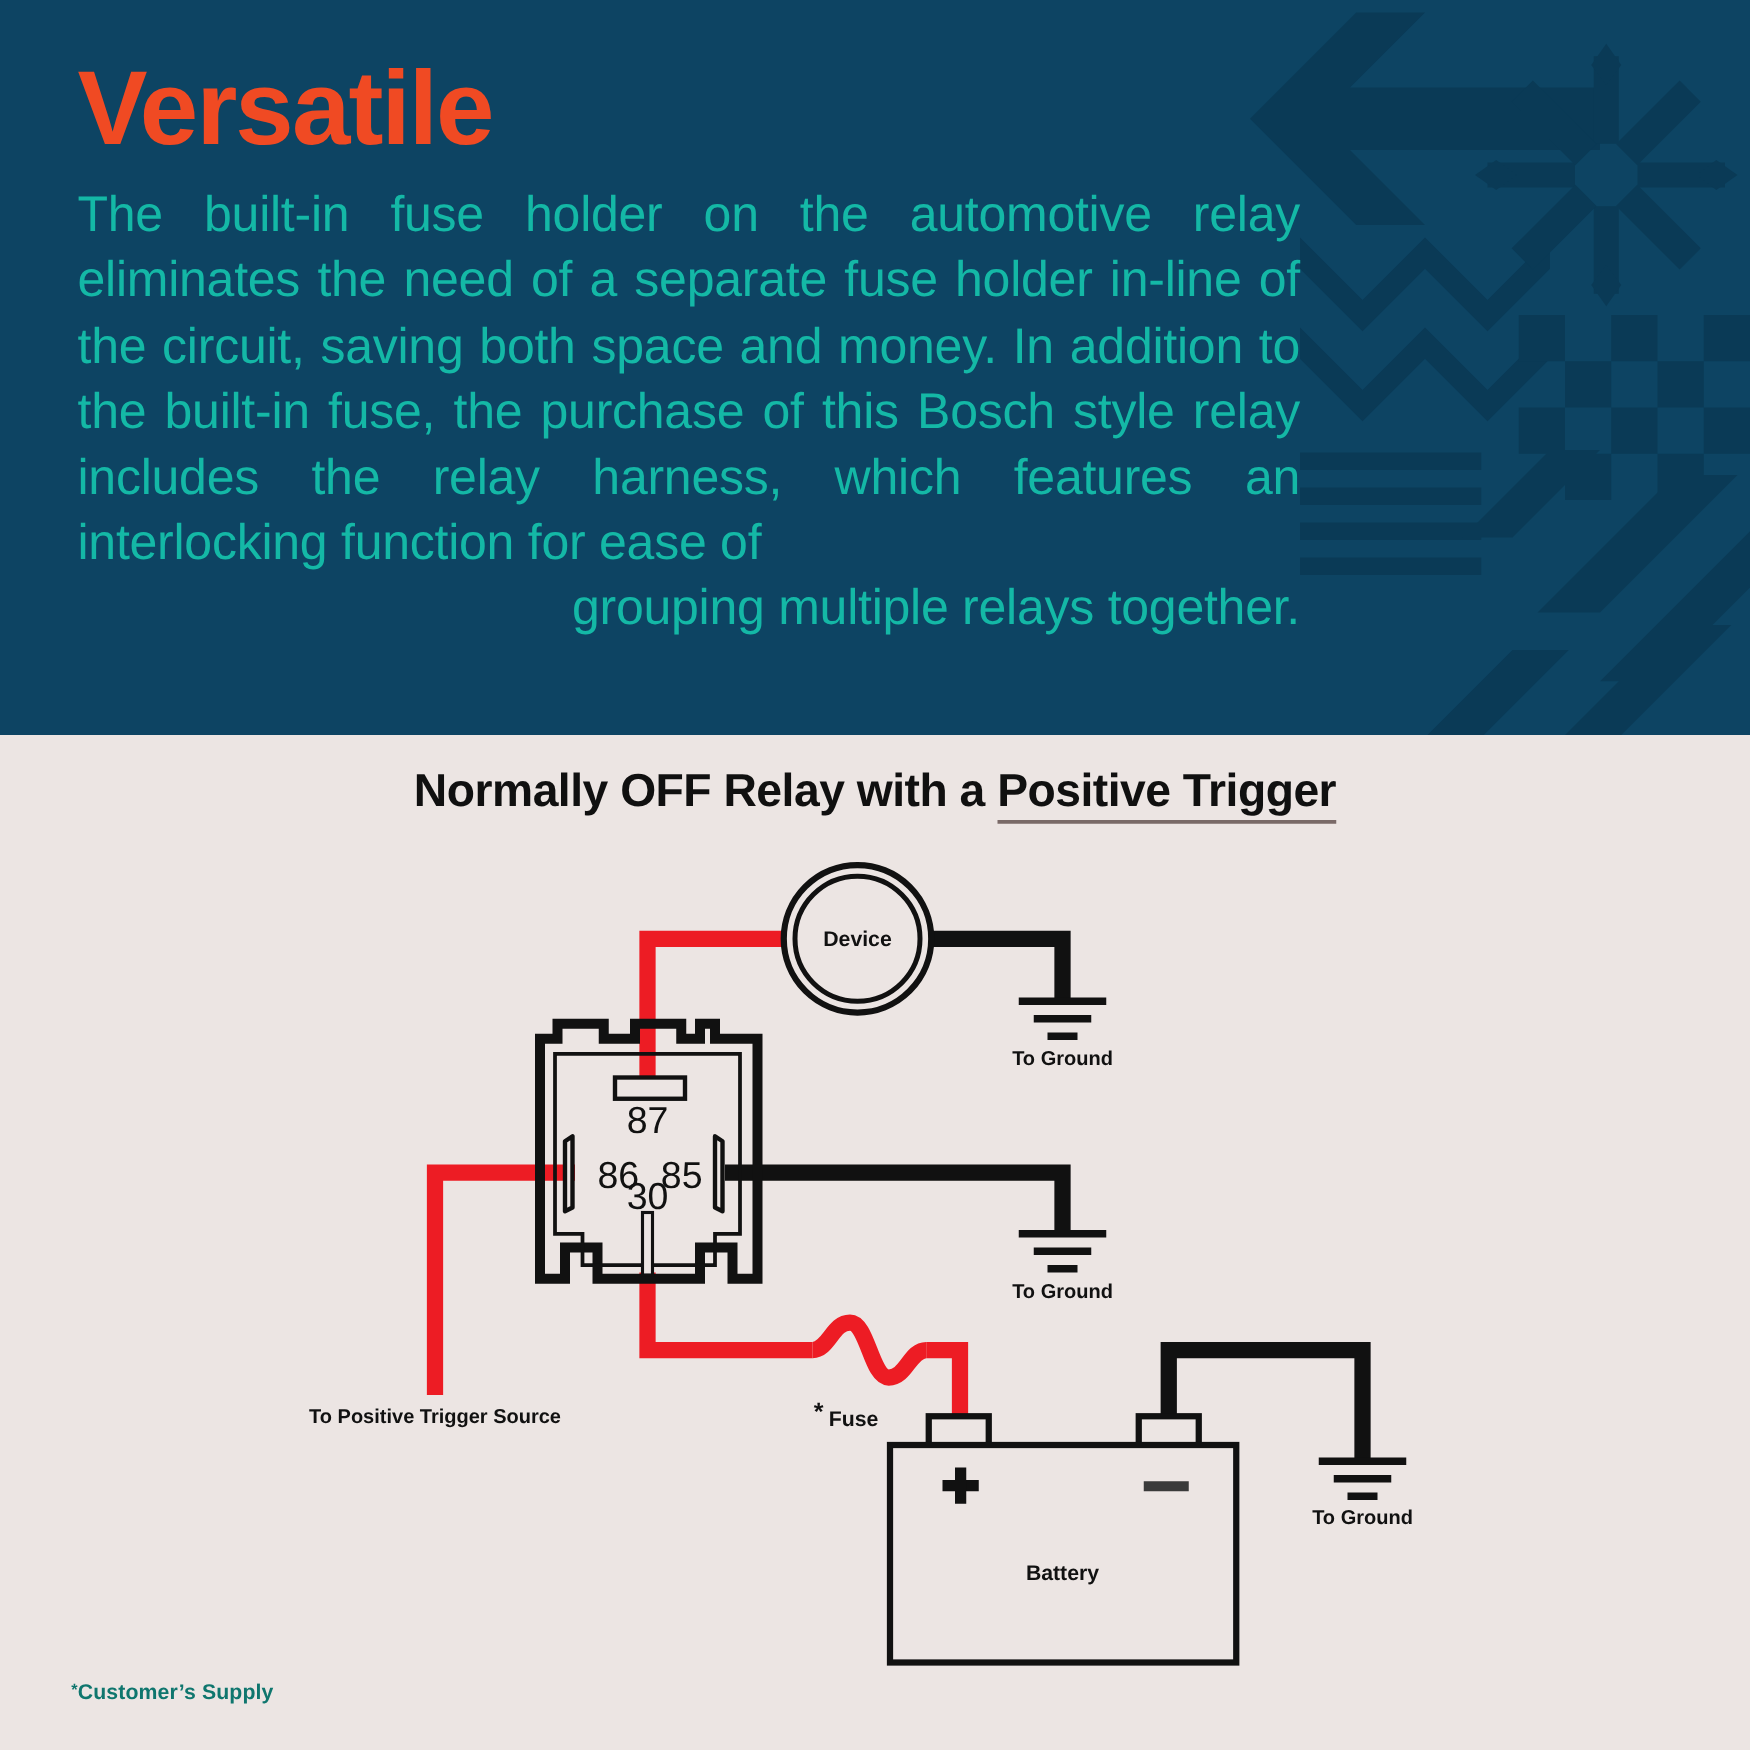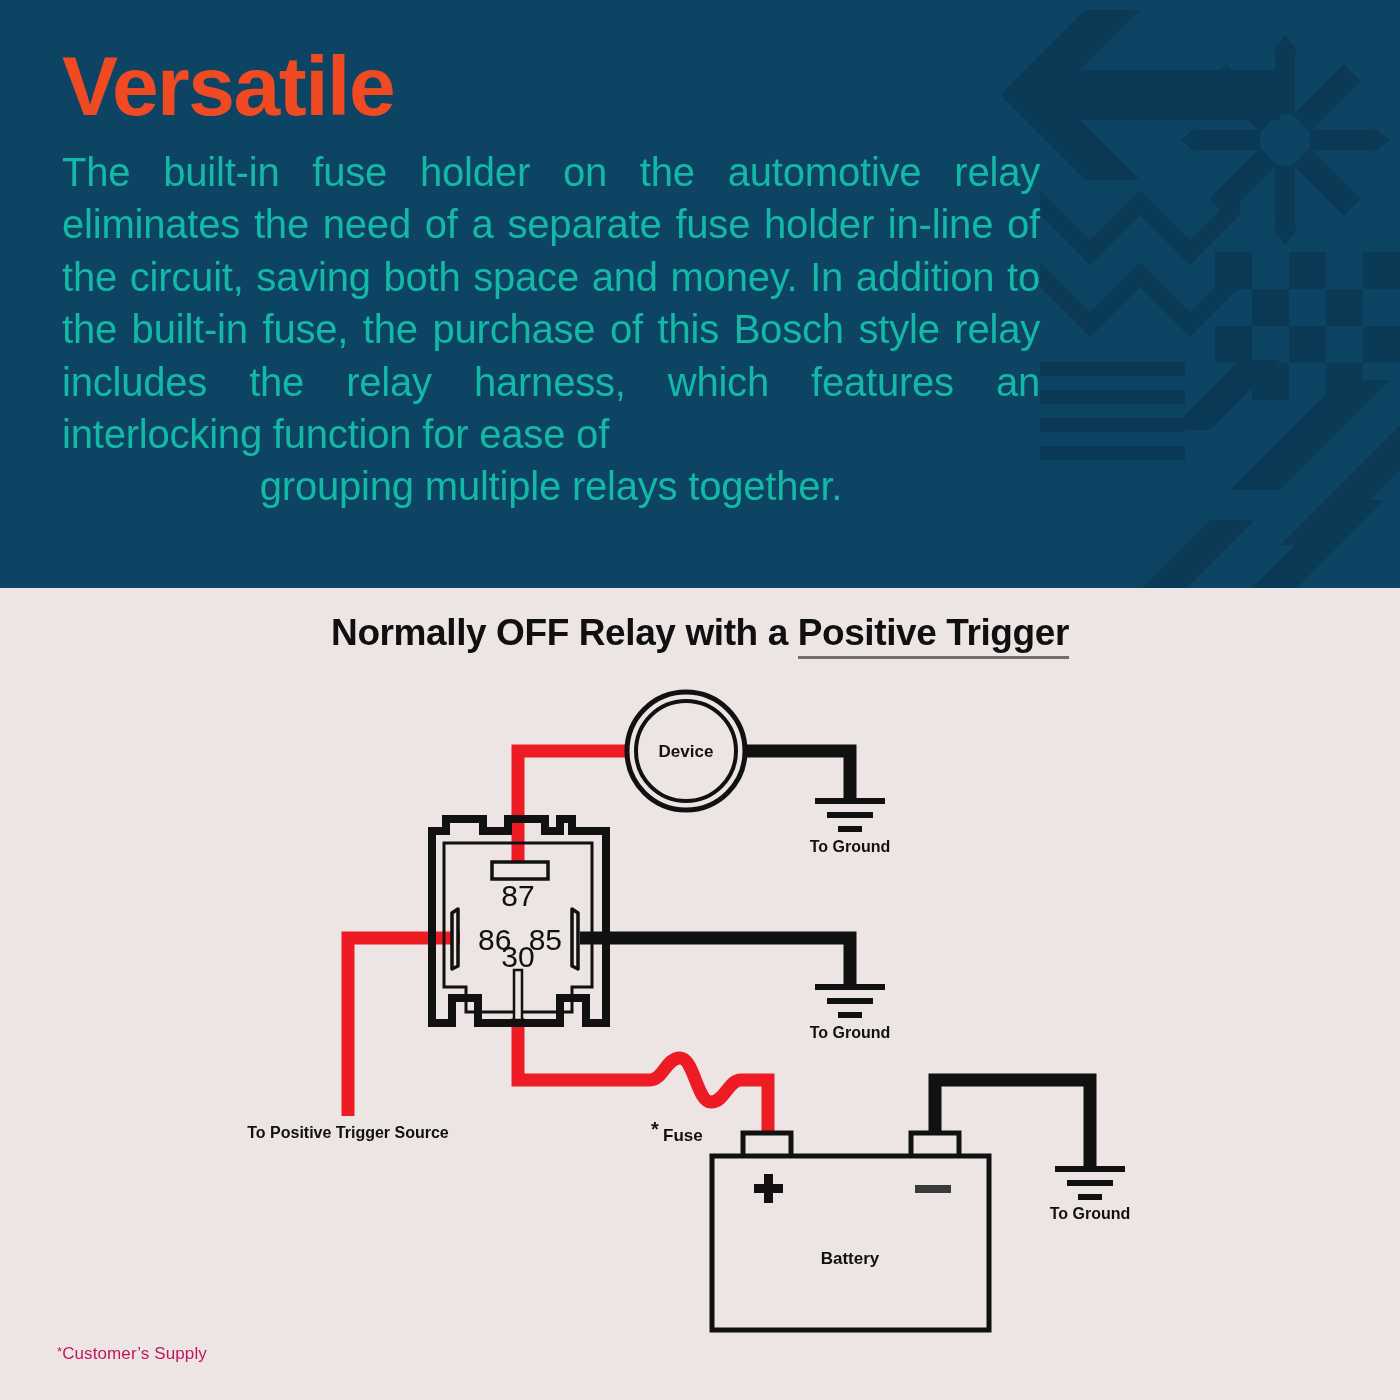--- a/index.html
+++ b/index.html
@@ -20,38 +20,38 @@
   .hero-inner{position:relative;z-index:2;padding:44px 0 0 62px;width:978px;}
   .hero-title{
     color:#f04a23;font-size:84px;font-weight:bold;line-height:1.0;
     letter-spacing:-1.5px;margin:0 0 18px 0;
   }
   .hero-body{
     color:#14b8a6;font-size:40px;line-height:1.31;
     text-align:justify;text-justify:inter-word;margin:0;
     letter-spacing:-0.2px;
   }
-  .hero-body .lastline{display:block;text-align:center;}
+  .hero-body .lastline{display:block;text-align:right;}
 
   
   .diagram{
     position:absolute;left:0;top:588px;width:1400px;height:812px;
     background:#ece5e3;
   }
   .diagram-title{
     position:absolute;left:0;top:24px;width:1400px;text-align:center;
     font-size:37px;font-weight:bold;color:#101010;letter-spacing:-0.4px;
   }
   .diagram-title .ul{border-bottom:3px solid #7a6a68;padding-bottom:3px;}
 
   .svg-wrap{position:absolute;left:0;top:0;width:1400px;height:812px;}
 
   .footnote{
     position:absolute;left:57px;bottom:36px;
-    color:#be185d;font-size:17px;font-weight:normal;letter-spacing:.1px;
+    color:#0f766e;font-size:17px;font-weight:bold;letter-spacing:.1px;
   }
   .footnote .star{font-size:13px;vertical-align:top;}
 </style>
 </head>
 <body>
 
 <div id="page">
 
   <section class="hero">
 

